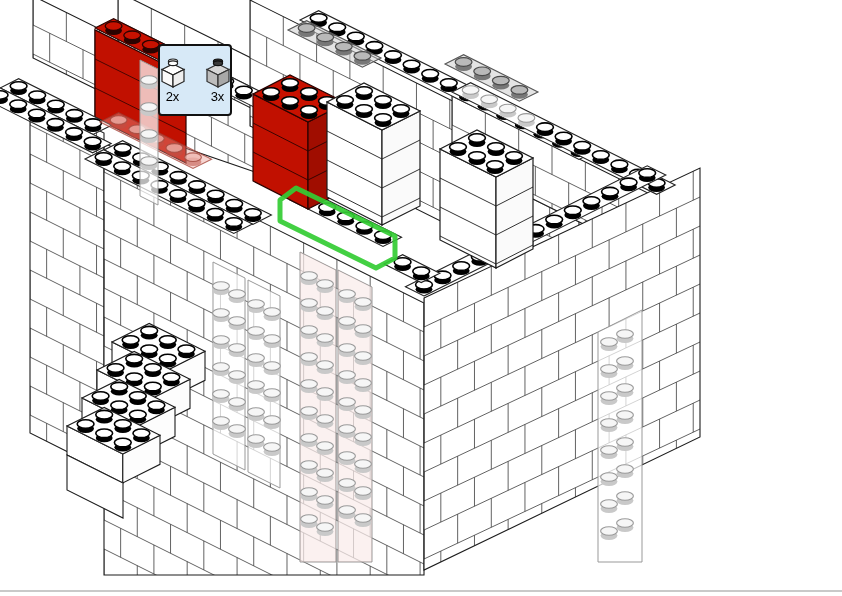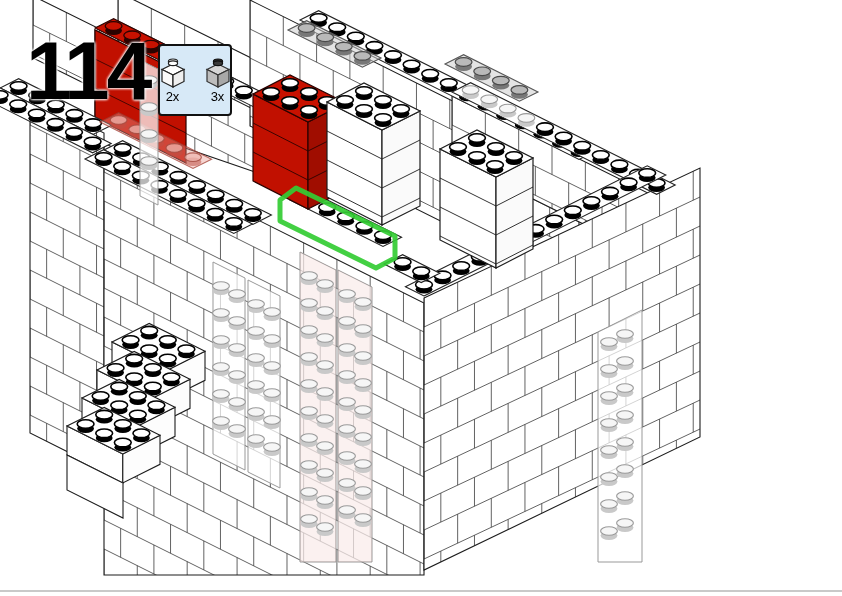--- a/index.html
+++ b/index.html
@@ -1348,21 +1348,20 @@
       <ellipse cx="104.2" cy="419.3" rx="8.4" ry="4.3" fill="#000"></ellipse>
       <ellipse cx="104.2" cy="414.7" rx="8.4" ry="4.3" fill="#fff" stroke="#000" stroke-width="1.6"></ellipse>
       <ellipse cx="122.80000000000001" cy="428.6" rx="8.4" ry="4.3" fill="#000"></ellipse>
       <ellipse cx="122.80000000000001" cy="424" rx="8.4" ry="4.3" fill="#fff" stroke="#000" stroke-width="1.6"></ellipse>
       <ellipse cx="141.4" cy="437.90000000000003" rx="8.4" ry="4.3" fill="#000"></ellipse>
       <ellipse cx="141.4" cy="433.3" rx="8.4" ry="4.3" fill="#fff" stroke="#000" stroke-width="1.6"></ellipse>
       <polygon points="67,455 123,483 123,518 67,490" fill="#fff" stroke="#1d1d1d" stroke-width="1.1"></polygon>
       <polygon points="296,188 395,236 395,258 376,268 280,221 280,200" fill="none" stroke="#33cc33" stroke-width="5" stroke-linejoin="round" opacity="0.92"></polygon>
     </svg>
 
-  <div class="step-number">114</div>
 
   <div class="callout" style="background: rgb(215, 233, 247);">
     <div class="callout-item">
       <svg width="30" height="32" viewBox="0 0 30 32">
         <ellipse cx="15" cy="5.4" rx="4.6" ry="2.4" fill="#fff" stroke="#222" stroke-width="1.2"></ellipse>
         <polygon points="15,8 26,13.5 15,19 4,13.5" fill="#fff" stroke="#222" stroke-width="1.2"></polygon>
         <polygon points="4,13.5 15,19 15,31 4,25.5" fill="#fafafa" stroke="#222" stroke-width="1.2"></polygon>
         <polygon points="15,19 26,13.5 26,25.5 15,31" fill="#efefef" stroke="#222" stroke-width="1.2"></polygon>
         <ellipse cx="15" cy="7.2" rx="4.6" ry="2.4" fill="#fff" stroke="#222" stroke-width="1.2"></ellipse>
       </svg>

